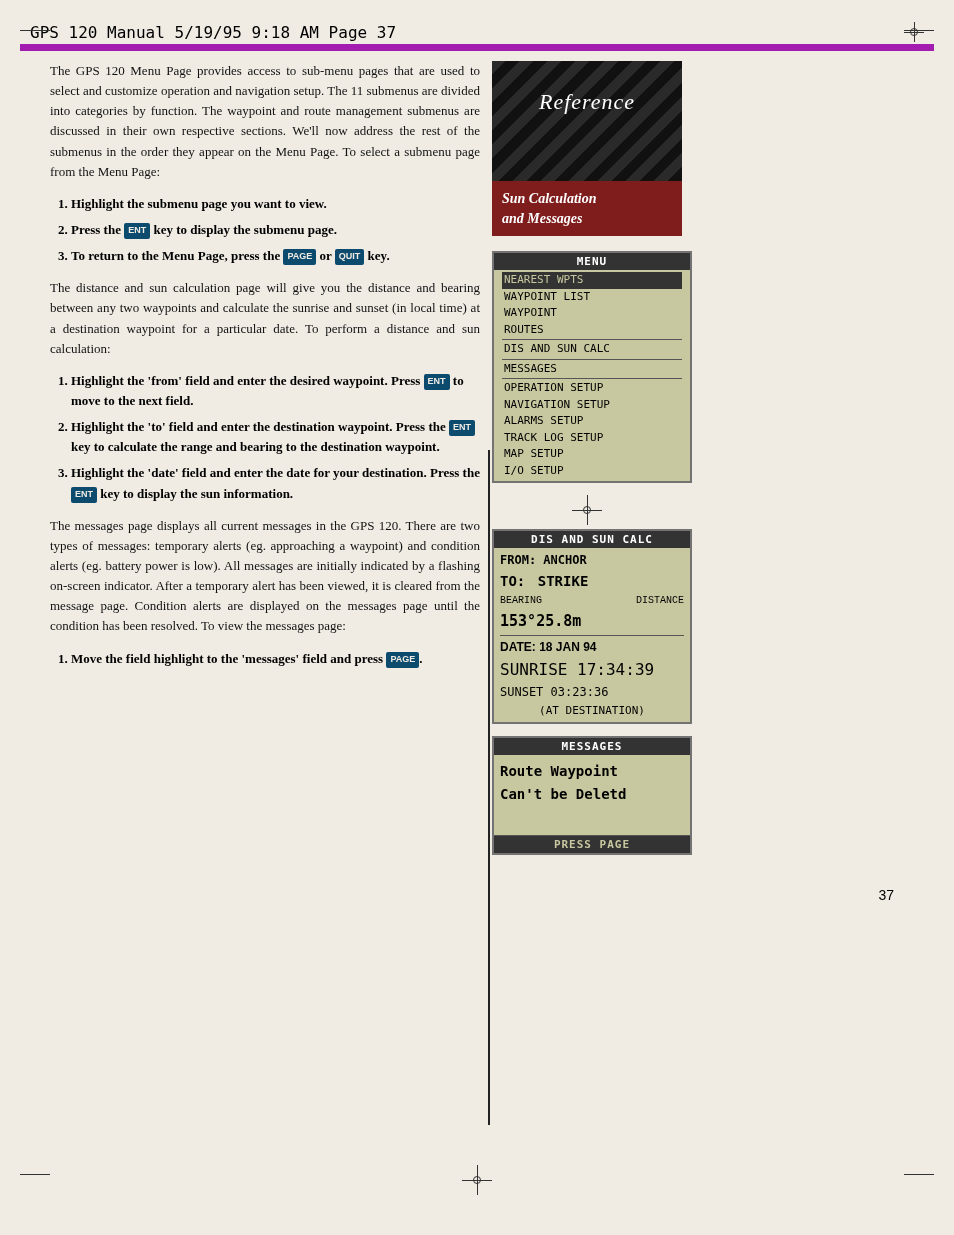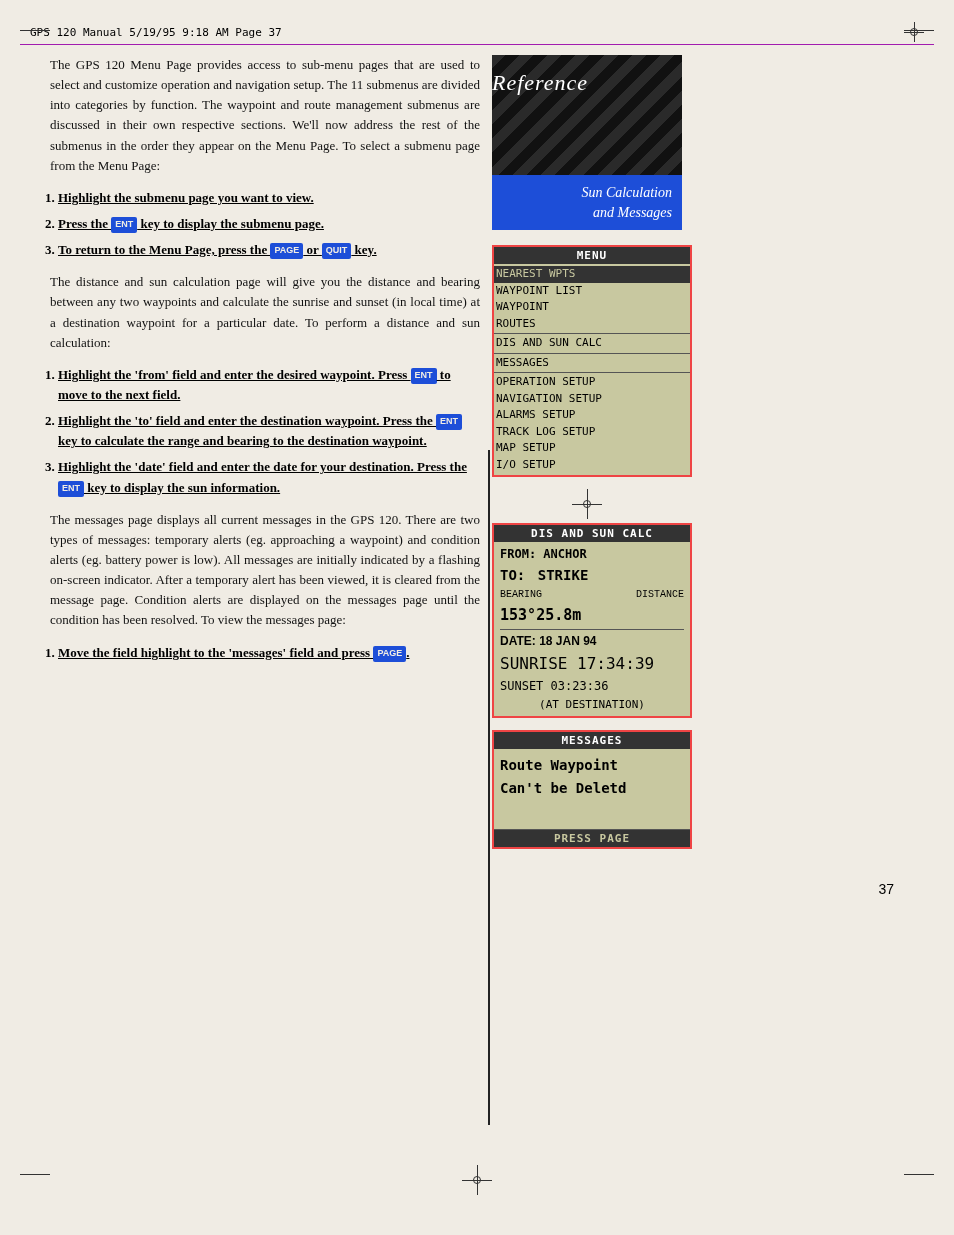--- a/index.html
+++ b/index.html
@@ -20,23 +20,23 @@
       padding: 20px;
     }
 
     
     .page-header {
       display: flex;
       justify-content: space-between;
       align-items: center;
       margin-bottom: 10px;
       padding: 2px 10px;
-      font-size: 11px;
+      font-size: 16px;
       font-family: monospace;
-      border-bottom: 1px solid #a21caf;
+      border-bottom: 7px solid #a21caf;
     }
 
     
     .corner-mark-tl {
       position: absolute;
       top: 30px;
       left: 20px;
       width: 30px;
       height: 1px;
       background: #333;
@@ -82,21 +82,21 @@
 
     
     .right-column {
       width: 210px;
       flex-shrink: 0;
       padding-right: 20px;
     }
 
     
     .gps-panel {
-      border: 2px solid #ef4444;
+      border: 2px solid #737373;
       background: #c8c8a0;
       font-family: monospace;
       font-size: 11px;
       margin-bottom: 12px;
       width: 200px;
     }
 
     .gps-panel-title {
       background: #333;
       color: #fff;
@@ -129,39 +129,38 @@
     
     .body-text {
       font-size: 13px;
       line-height: 1.55;
       text-align: justify;
       color: #111;
       margin-bottom: 12px;
     }
 
     .numbered-list {
-      margin-left: 8px;
+      margin-left: 21px;
       margin-bottom: 12px;
-      text-decoration: underline;
     }
 
     .numbered-list li {
       font-size: 13px;
       line-height: 1.55;
       margin-bottom: 6px;
       text-align: left;
     }
 
     .numbered-list li.bold-item {
       font-weight: bold;
     }
 
     .key-btn {
       display: inline-block;
-      background: #1d4ed8;
+      background: #0c4a6e;
       color: #f0ece4;
       font-size: 9px;
       padding: 1px 4px;
       border-radius: 2px;
       font-family: sans-serif;
       vertical-align: middle;
       font-weight: bold;
     }
 
     
@@ -260,37 +259,37 @@
 
       <div style="background:#111;padding:0;margin-bottom:0;position:relative;">
 
         <div style="position:relative;overflow:hidden;">
           <div style="
             background: repeating-linear-gradient(-45deg, #111 0px, #111 10px, #2a2a2a 10px, #2a2a2a 20px);
             height: 120px;
             position:relative;
           ">
           </div>
-          <div style="position:absolute;top:15px;left:0;right:0;">
+          <div style="position:absolute;top:28px;left:0;right:0;text-align:center;">
             <div style="color:#fff;font-size:22px;font-family:'Georgia',serif;font-style:italic;letter-spacing:1px;">Reference</div>
           </div>
         </div>
-        <div style="background:#1d4ed8;padding:8px 10px;text-align:right;">
+        <div style="background:#7f1d1d;padding:8px 10px;text-align:left;font-weight:bold;">
           <div style="color:#fff;font-size:14px;font-family:'Georgia',serif;font-style:italic;line-height:1.4;">
             <span>Sun Calculation</span><br>
             <span>and Messages</span>
           </div>
         </div>
       </div>
 
       <div style="height:15px;"></div>
 
       <div class="gps-panel">
         <div class="gps-panel-title">MENU</div>
-        <div class="gps-panel-body" style="padding:2px 0;line-height:1.5;">
+        <div class="gps-panel-body" style="padding:2px 8px;line-height:1.5;">
           <span class="gps-row-highlight">NEAREST WPTS</span>
           <span class="gps-row-normal">WAYPOINT LIST</span>
           <span class="gps-row-normal">WAYPOINT</span>
           <span class="gps-row-normal">ROUTES</span>
           <div style="border-top:1px solid #555;margin:1px 0;"></div>
           <span class="gps-row-normal">DIS AND SUN CALC</span>
           <div style="border-top:1px solid #555;margin:1px 0;"></div>
           <span class="gps-row-normal">MESSAGES</span>
           <div style="border-top:1px solid #555;margin:1px 0;"></div>
           <span class="gps-row-normal">OPERATION SETUP</span>

